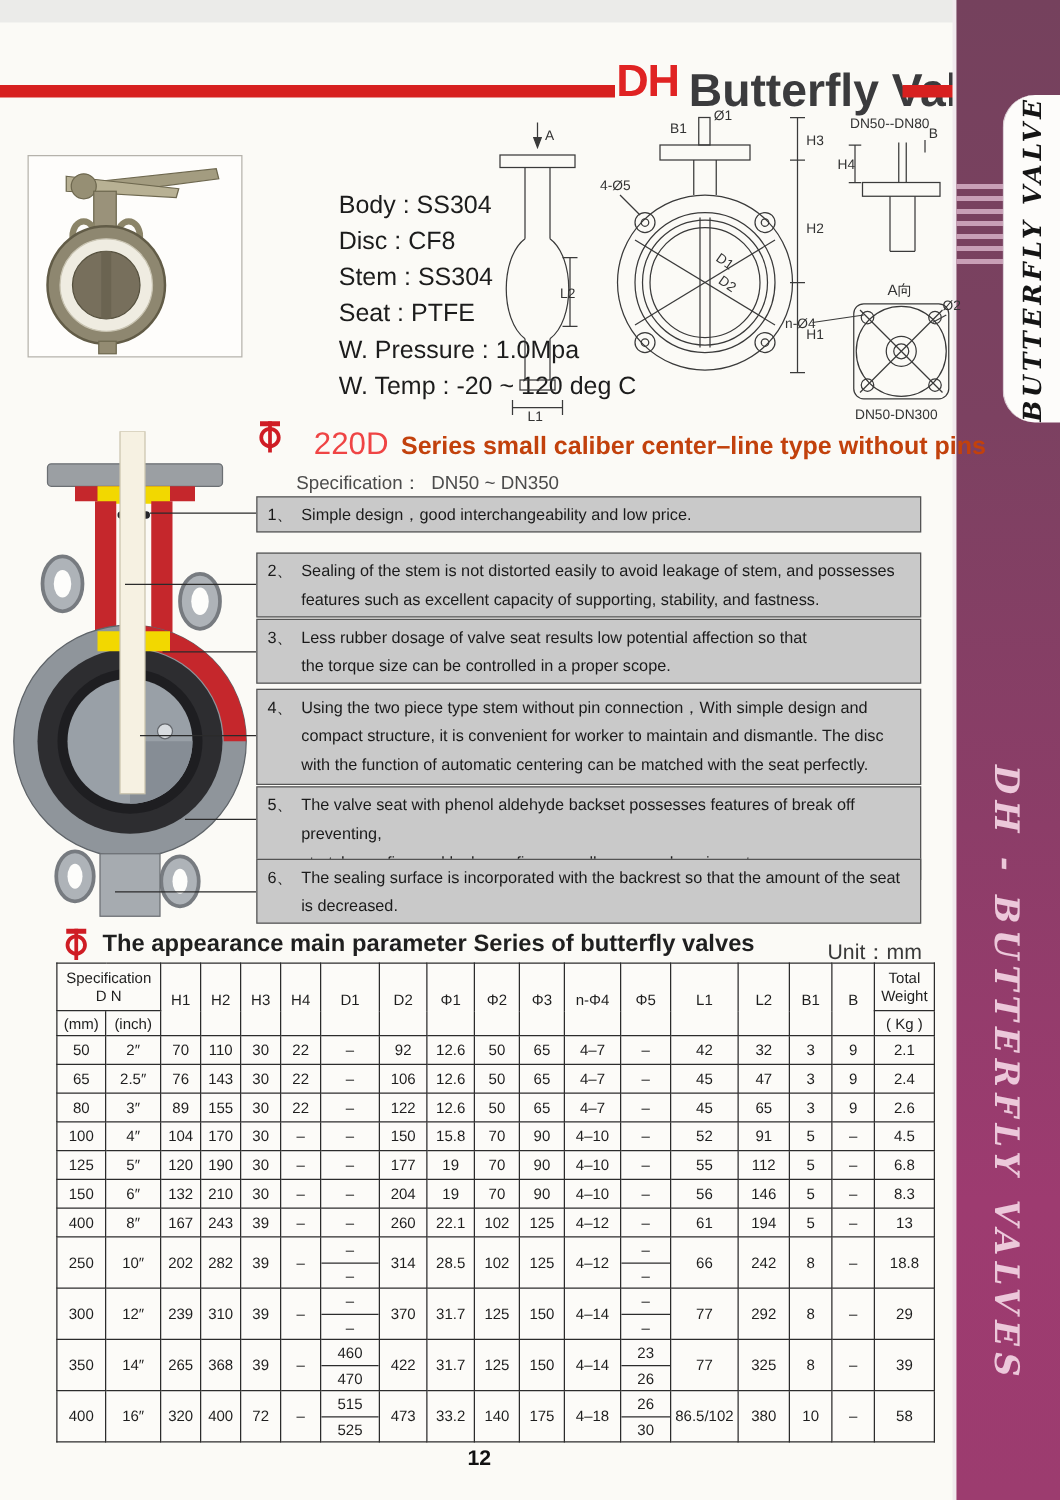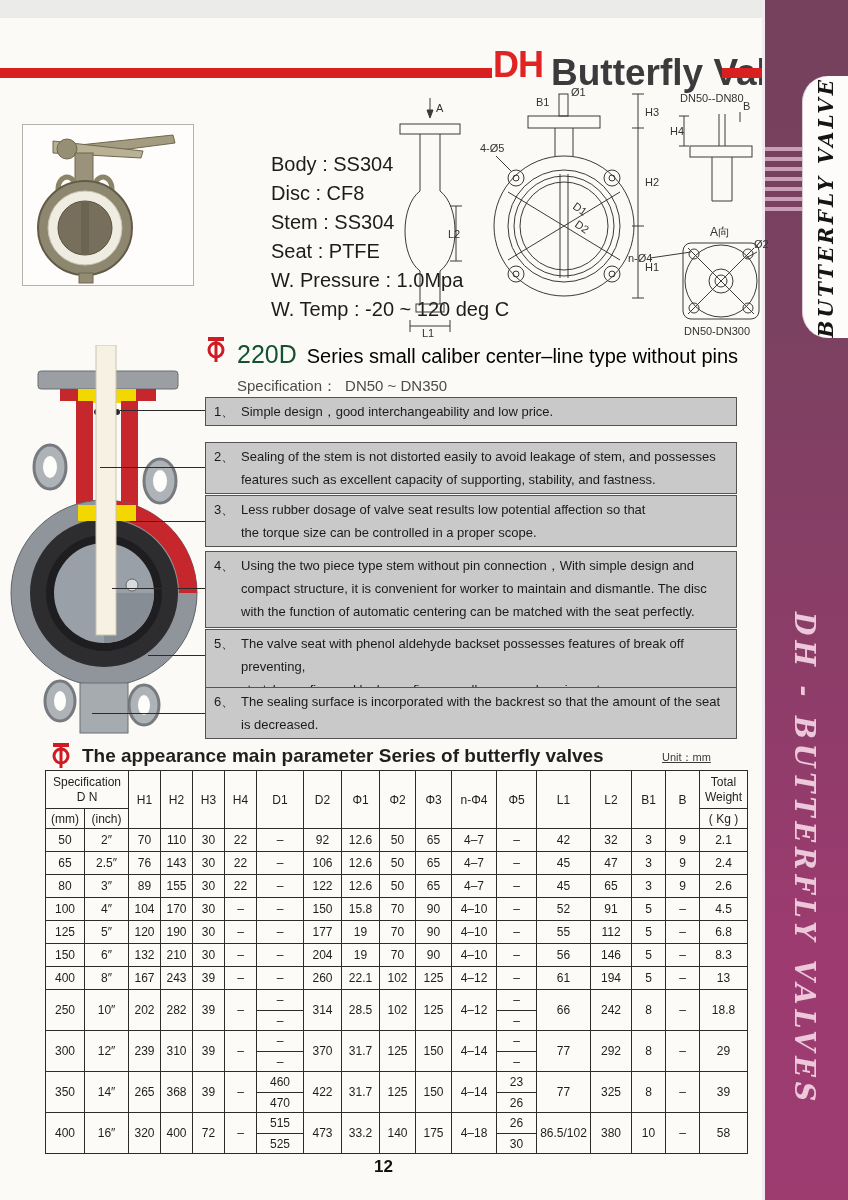--- a/index.html
+++ b/index.html
@@ -41,22 +41,22 @@
   .specs { position:absolute; top:150px; left:255px; font-size:20px; line-height:29px;
     color:#1c1c1c; white-space:pre-line;margin-left:16px; }
 
   
   .drawings { position:absolute; top:86px; left:388px; }
   .drawings text { font-family:"Liberation Sans", sans-serif; font-size:11px; fill:#333; }
   .drawings .cn { font-size:12px; }
 
   
   .series-head { position:absolute; top:336px; left:205px; display:flex; align-items:baseline; gap:10px; }
-  .series-code { font-size:25px; color:#14532d; }
-  .series-title { font-size:20px; font-weight:normal; color:#000000; }
+  .series-code { font-size:25px; color:#ef4444;margin-left:14px; }
+  .series-title { font-size:20px; font-weight:bold; color:#c2410c; }
   .spec-line { position:absolute; top:377px; left:237px; font-size:15px; color:#4c4c4c; }
   .spec-line b { font-weight:normal; margin-left:8px; color:#4c4c4c; }
   .sec-icon { width:22px; height:27px; }
 
   
   .feature-box { position:absolute; left:205px; width:532px; background:#c9c9c9;
     border:1px solid #545454; display:flex; padding:2px 8px; font-size:13px;
     line-height:23px; color:#1b1b1b; }
   .feature-num { width:27px; flex:none; }
   .feature-text { white-space:pre-line; }
@@ -70,21 +70,21 @@
   .ld1 { top:410px; left:120px; width:85px; }
   .ld2 { top:467px; left:100px; width:105px; }
   .ld3 { top:521px; left:130px; width:75px; }
   .ld4 { top:588px; left:112px; width:93px; }
   .ld5 { top:655px; left:148px; width:57px; }
   .ld6 { top:713px; left:92px; width:113px; }
 
   
   .param-head { position:absolute; top:742px; left:50px; display:flex; align-items:center; gap:10px; }
   .param-title { font-size:19px; font-weight:bold; color:#1f1f1f; }
-  .unit { position:absolute; top:750px; left:662px; font-size:11px; color:#3a3a3a;text-decoration:underline; }
+  .unit { position:absolute; top:750px; left:662px; font-size:17px; color:#3a3a3a; }
 
   
   table { position:absolute; top:770px; left:45px; width:702px; border-collapse:collapse;
     table-layout:fixed; font-size:12px; color:#1e1e1e; background:#fcfbf8; }
   th, td { border:1px solid #2c2c2c; text-align:center; vertical-align:middle; padding:0;
     font-weight:normal; overflow:hidden; }
   thead tr:first-child { height:38px; }
   thead tr:last-child { height:20px; }
   th.pre { white-space:pre-line; line-height:15px; }
   tbody tr { height:23px; }

